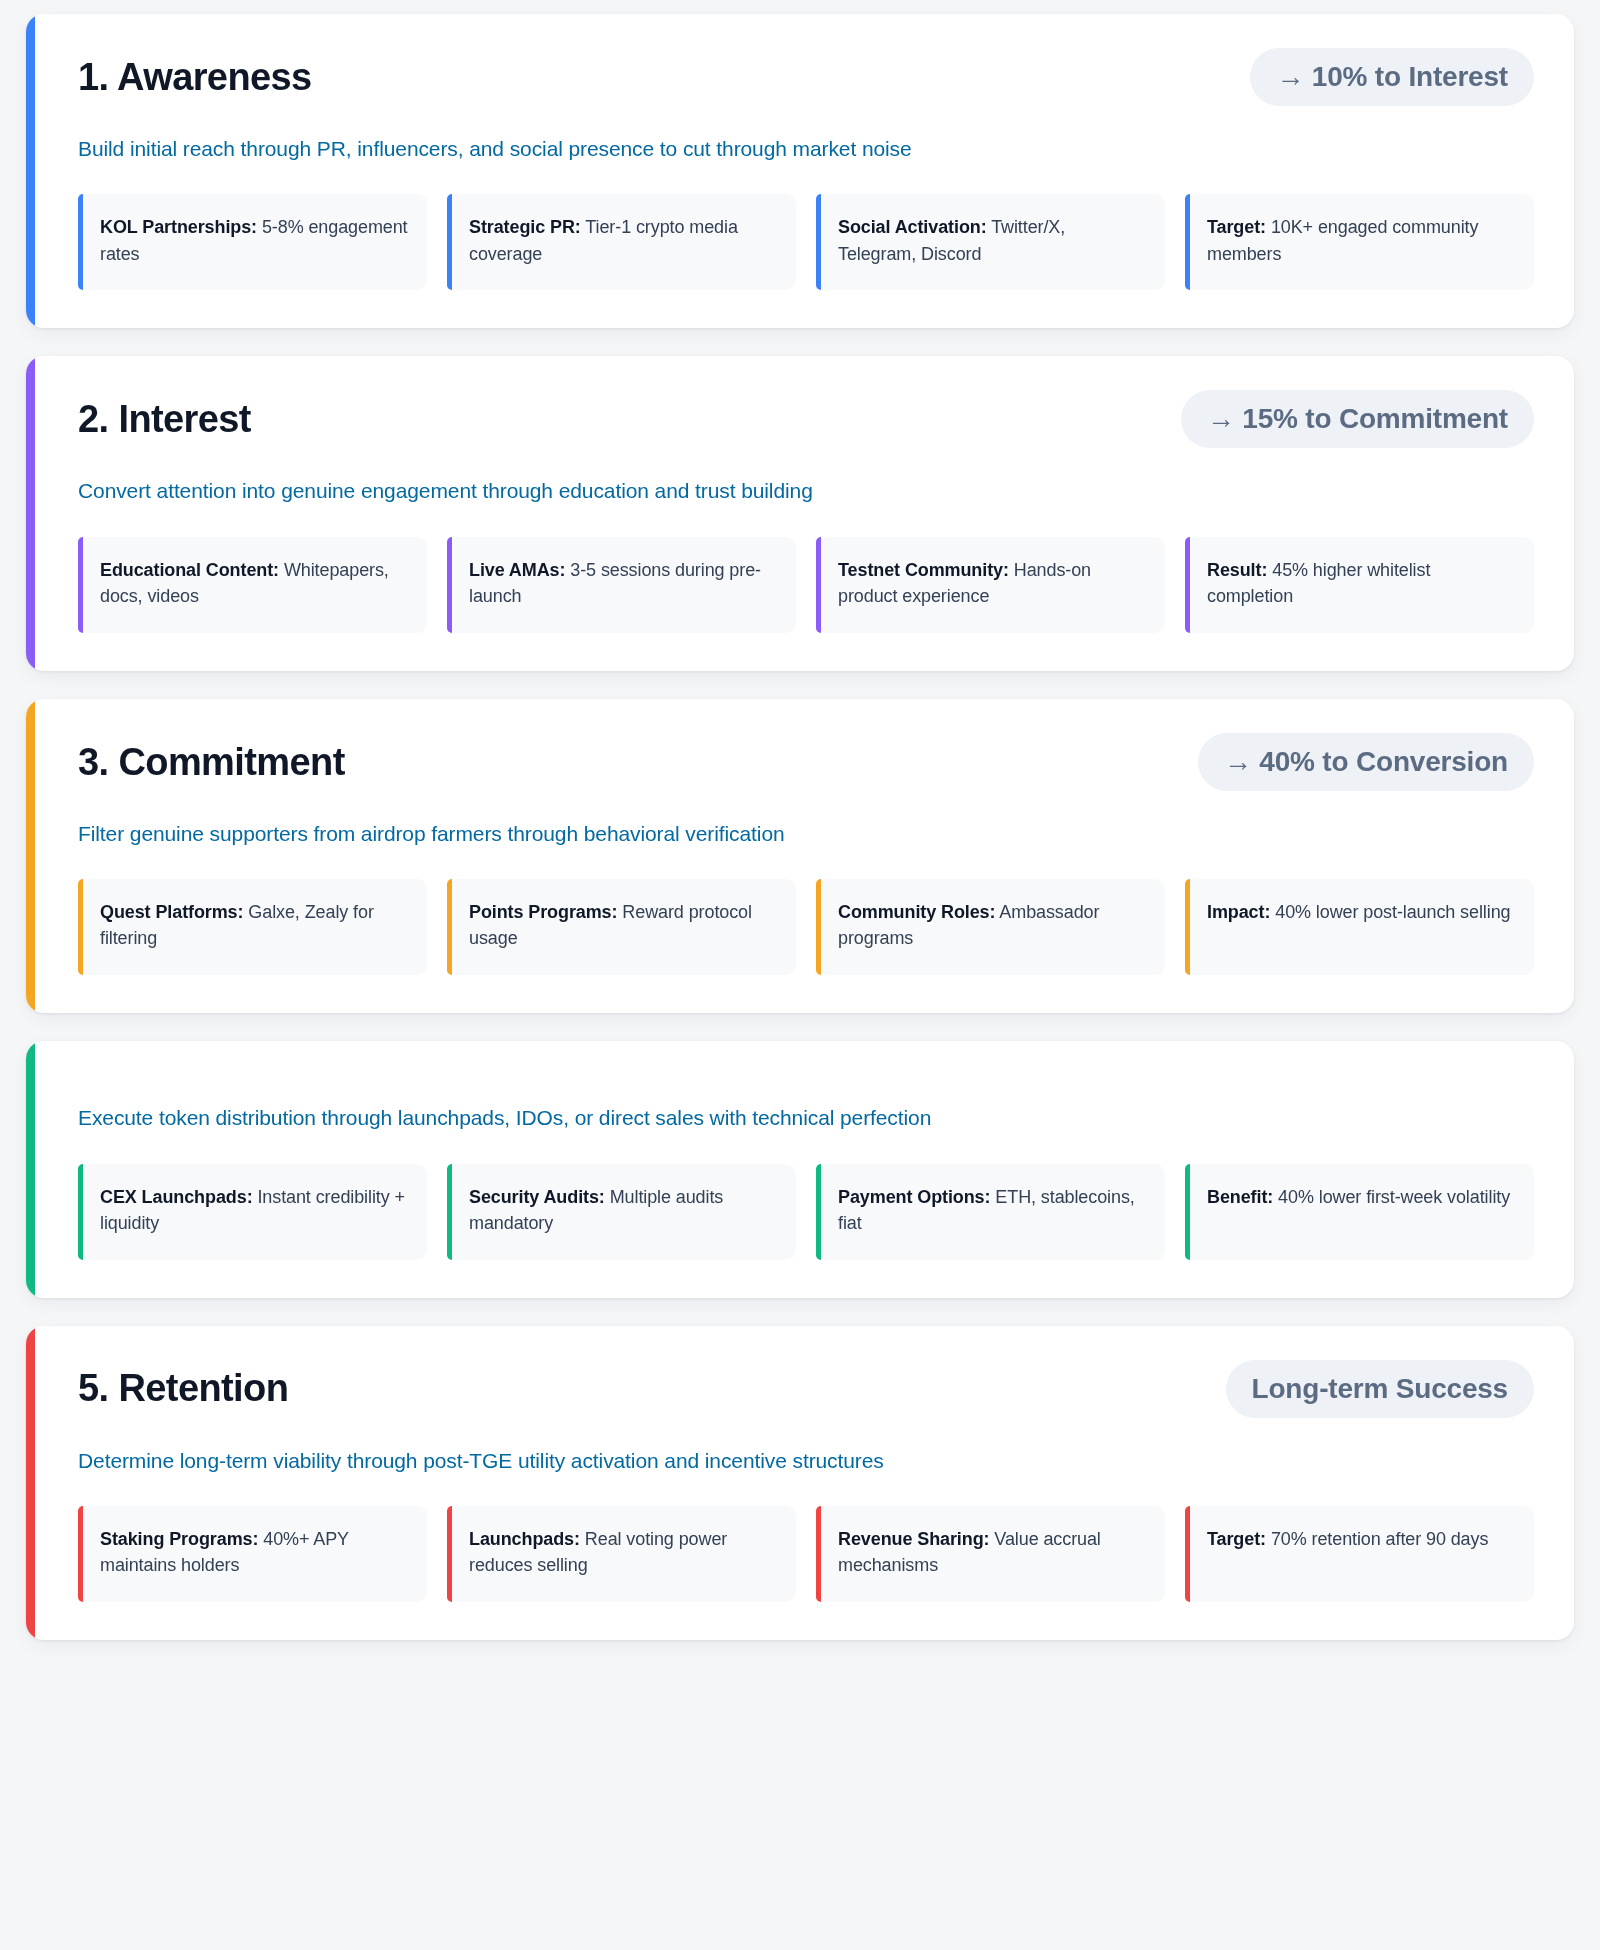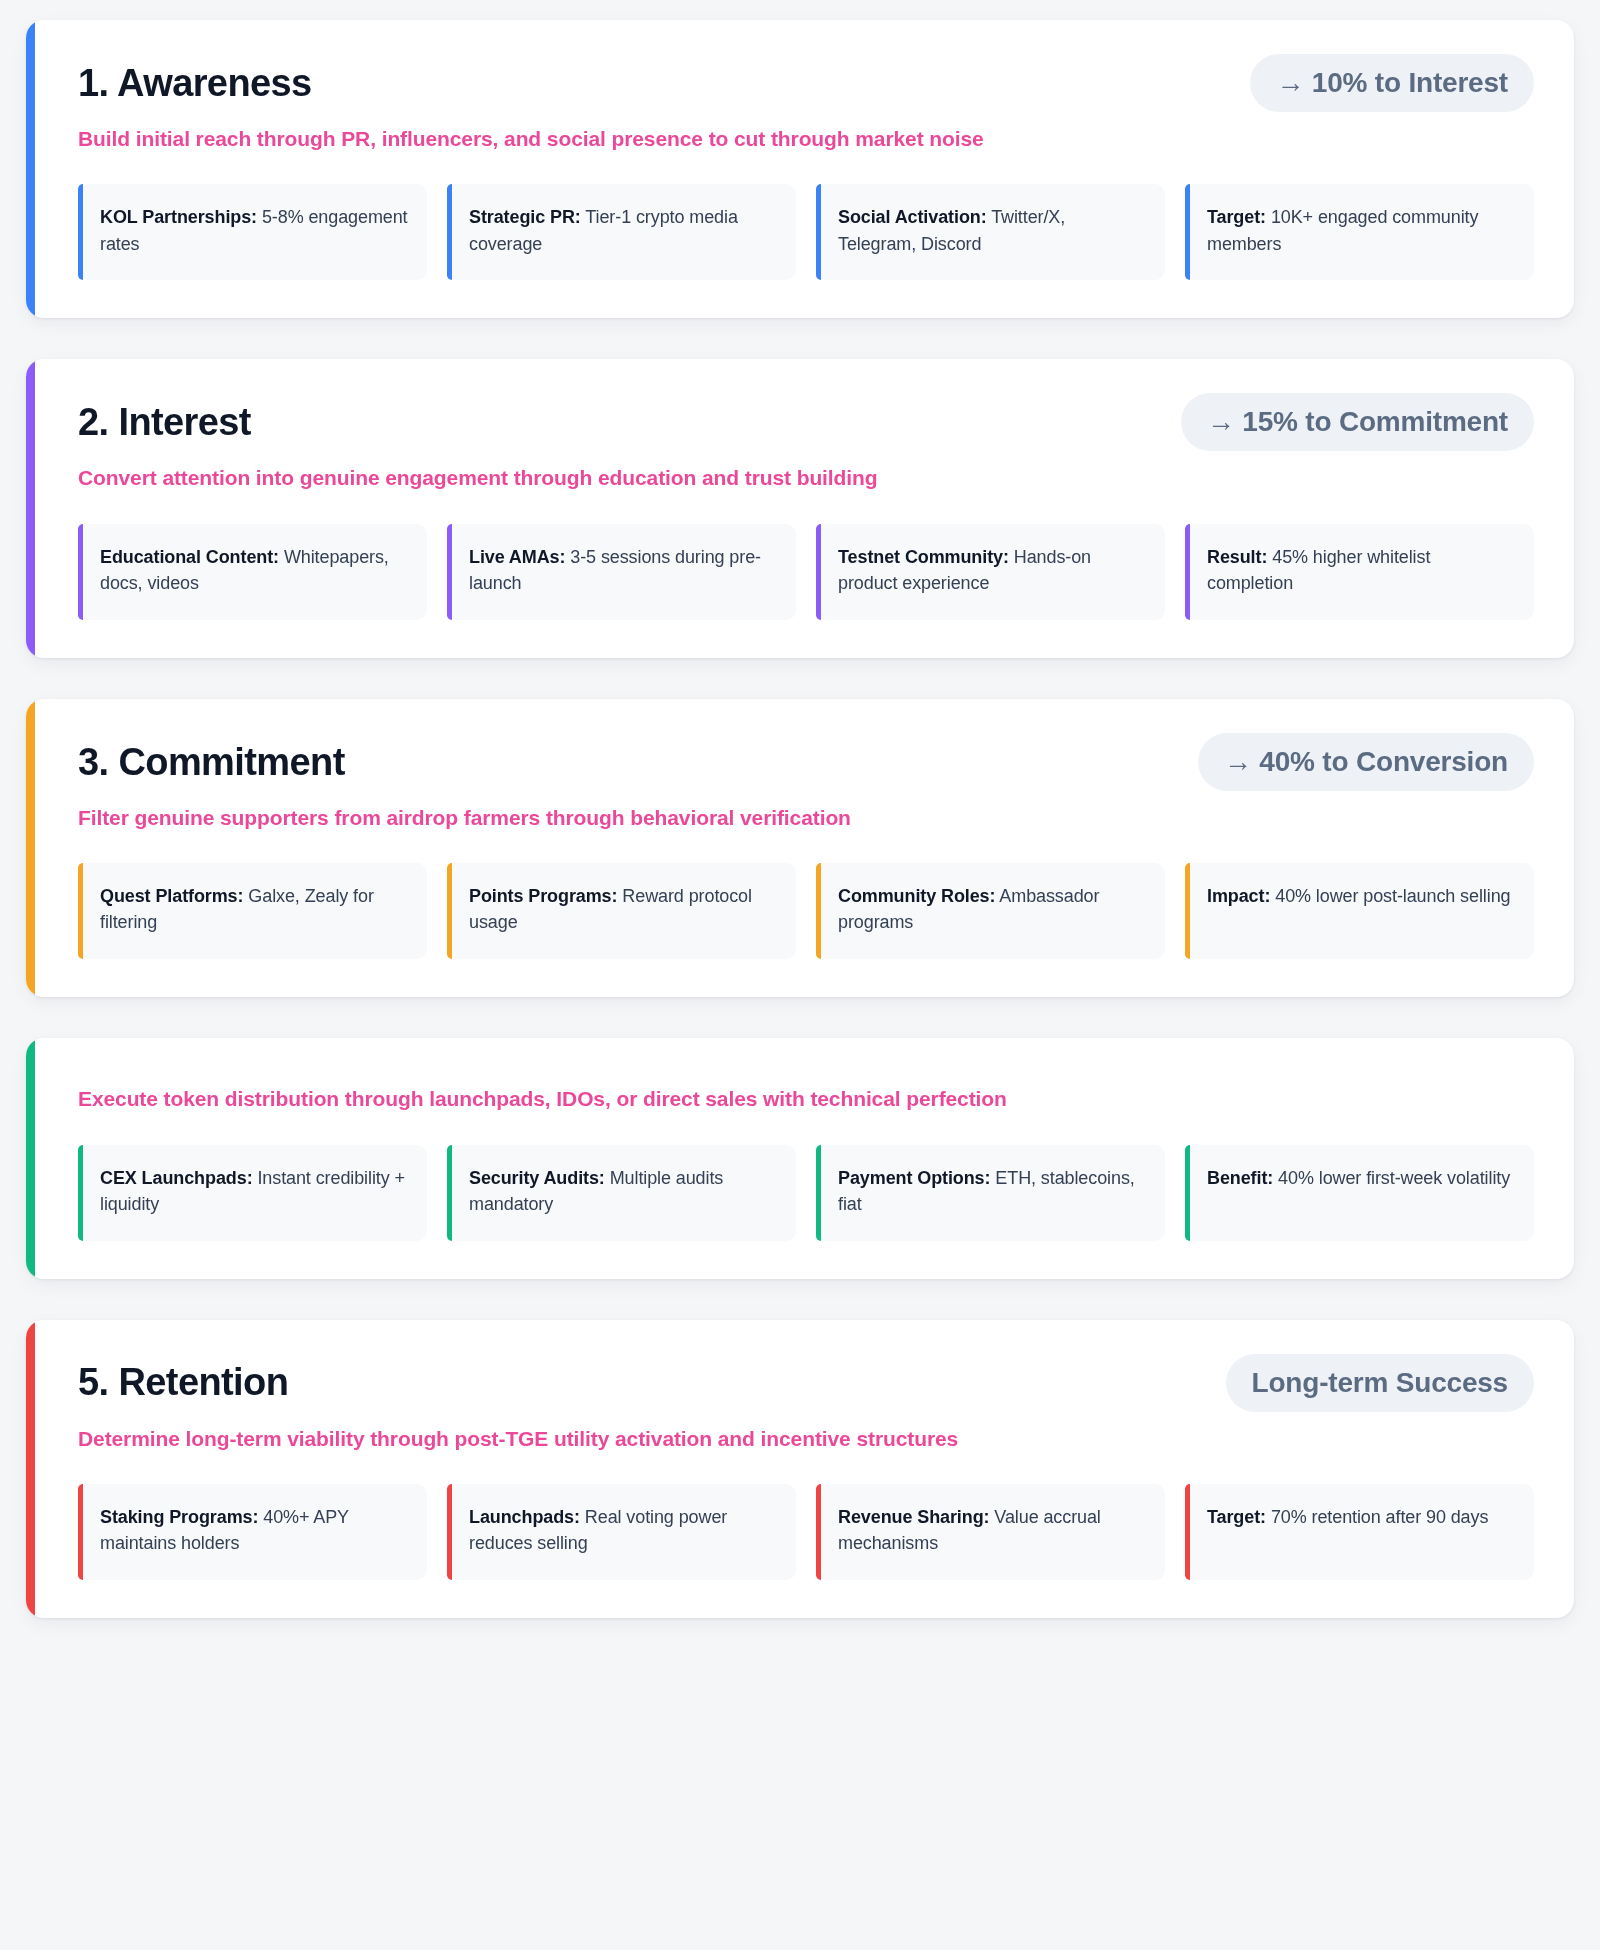--- a/index.html
+++ b/index.html
@@ -6,24 +6,24 @@
 
   html, body {
     width: 1600px;
     background: #f5f6f8;
     font-family: "Liberation Sans", "DejaVu Sans", sans-serif;
     -webkit-font-smoothing: antialiased;
   }
 
   .funnel {
     width: 1600px;
-    padding: 20px 26px 30px 26px;
+    padding: 14px 26px 30px 26px;
     display: flex;
     flex-direction: column;
-    gap: 41px;
+    gap: 28px;
   }
 
   .stage-card {
     position: relative;
     background: #ffffff;
     border-radius: 18px;
     box-shadow: 0 1px 3px rgba(16, 24, 40, 0.07), 0 6px 18px rgba(16, 24, 40, 0.05);
     padding: 34px 40px 38px 52px;
     overflow: hidden;
   }
@@ -59,26 +59,25 @@
     color: #5b6b82;
     border-radius: 999px;
     padding: 13px 26px;
     font-size: 28px;
     font-weight: 600;
     white-space: nowrap;
     letter-spacing: -0.2px;
   }
 
   .stage-desc {
-    margin-top: 12px;
+    margin-top: 28px;
     font-size: 21px;
     line-height: 1.45;
-    color: #ec4899;
+    color: #0369a1;
     letter-spacing: -0.1px;
-    font-weight: bold;
   }
 
   .stage-items {
     margin-top: 30px;
     display: grid;
     grid-template-columns: repeat(4, 1fr);
     gap: 20px;
   }
 
   .stage-item {

